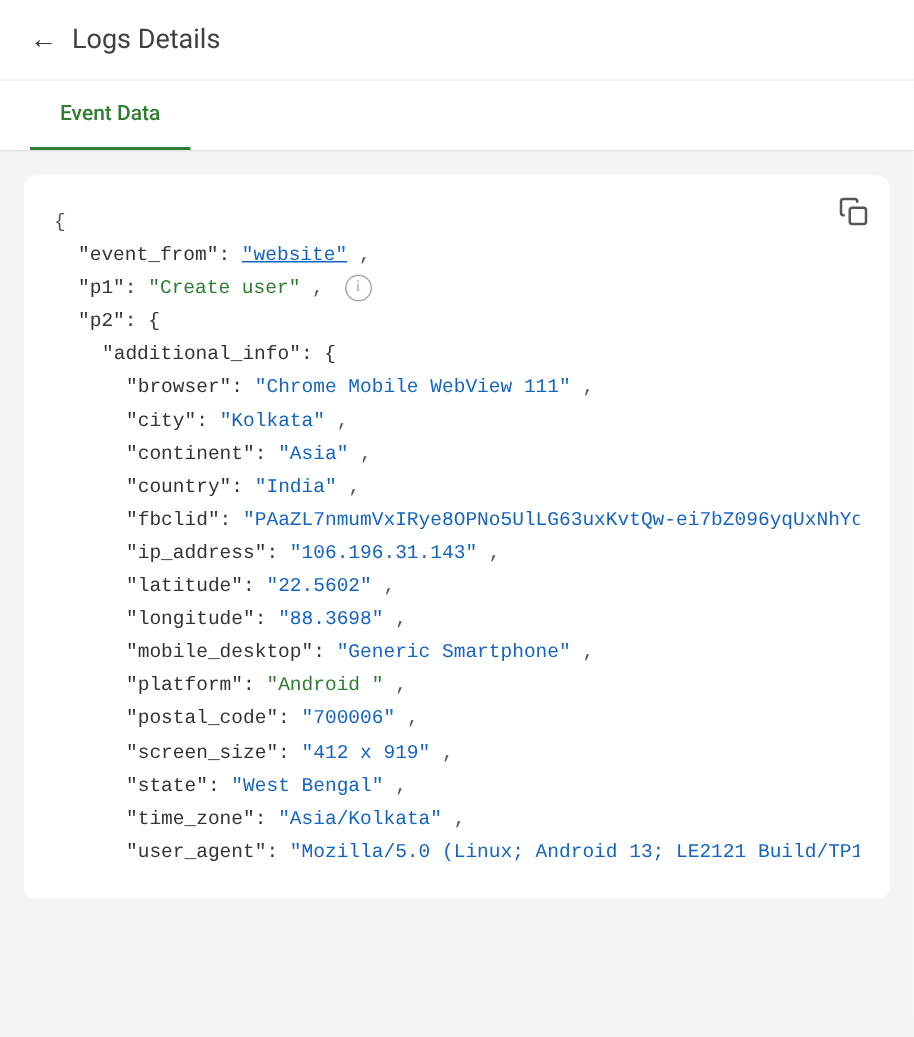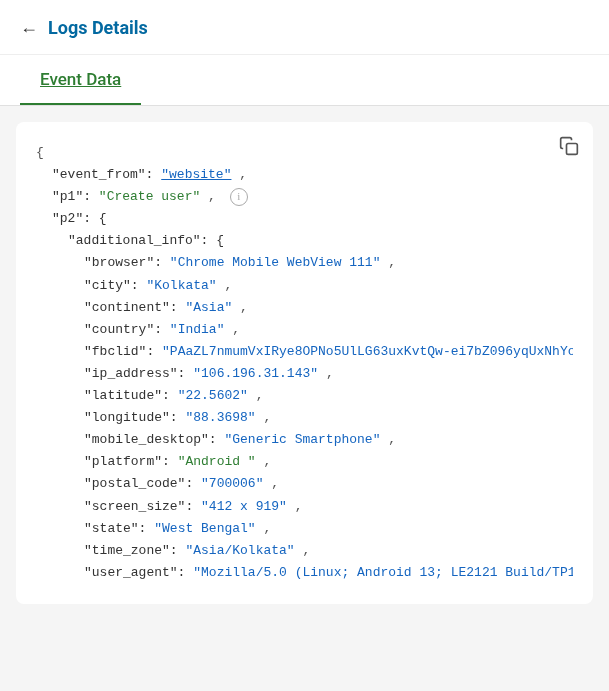--- a/index.html
+++ b/index.html
@@ -26,40 +26,39 @@
 
     .back-arrow {
       margin-right: 10px;
       color: #333;
       font-size: 18px;
       cursor: pointer;
     }
 
     .header-title {
       font-size: 18px;
-      font-weight: 700;
-      color: #0369a1;
+      font-weight: 400;
+      color: #404040;
     }
 
     .tabs-container {
       background: #fff;
       padding: 0 20px;
       border-bottom: 1px solid #e0e0e0;
       display: flex;
       gap: 0;
     }
 
     .tab {
       padding: 14px 20px;
-      font-size: 17px;
+      font-size: 14px;
       cursor: pointer;
       color: #666;
       border-bottom: 2px solid transparent;
       white-space: nowrap;
-      text-decoration: underline;
     }
 
     .tab.active {
       color: #2e7d32;
       border-bottom: 2px solid #2e7d32;
       font-weight: 500;
     }
 
     .content-area {
       padding: 16px;

